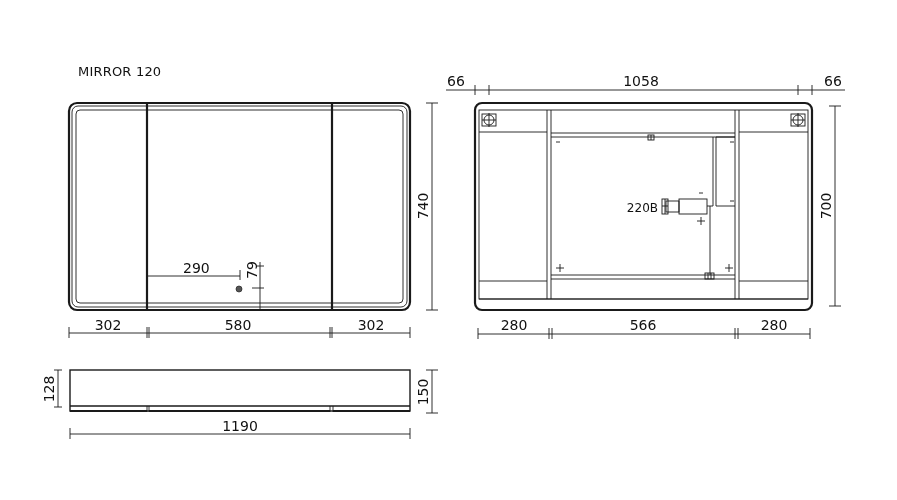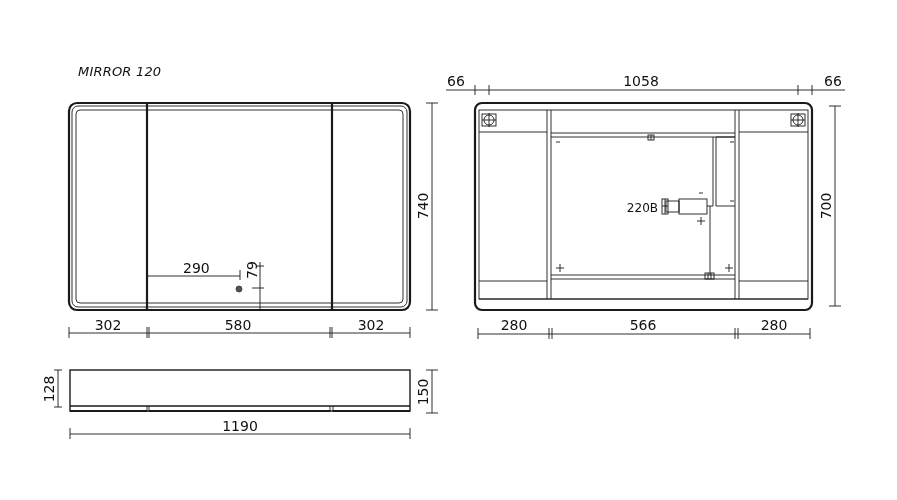--- a/index.html
+++ b/index.html
@@ -1,19 +1,19 @@
 <!DOCTYPE html>
 <html><head>
   <meta charset="utf-8">
   <style>
     html, body { margin: 0; padding: 0; background: #ffffff; }
     body { width: 897px; height: 500px; overflow: hidden; position: relative; font-family: "DejaVu Sans", sans-serif; }
     svg { position: absolute; left: 0; top: 0; }
     .t { font-family: "DejaVu Sans", sans-serif; fill: #111; }
-    .title { position: absolute; left: 78px; top: 64px; font-size: 13px; color: #111; letter-spacing: 0.2px; font-family: "DejaVu Sans", sans-serif; font-style: italic; }
+    .title { position: absolute; left: 78px; top: 64px; font-size: 13px; color: #111; letter-spacing: 0.2px; font-family: "DejaVu Sans", sans-serif; }
   </style>
 </head>
 <body>
 
 <div class="title">MIRROR 120</div>
 
 <svg width="897" height="500" viewBox="0 0 897 500" xmlns="http://www.w3.org/2000/svg">
   <defs>
     <style>
       .ln { stroke: #1a1a1a; fill: none; }

